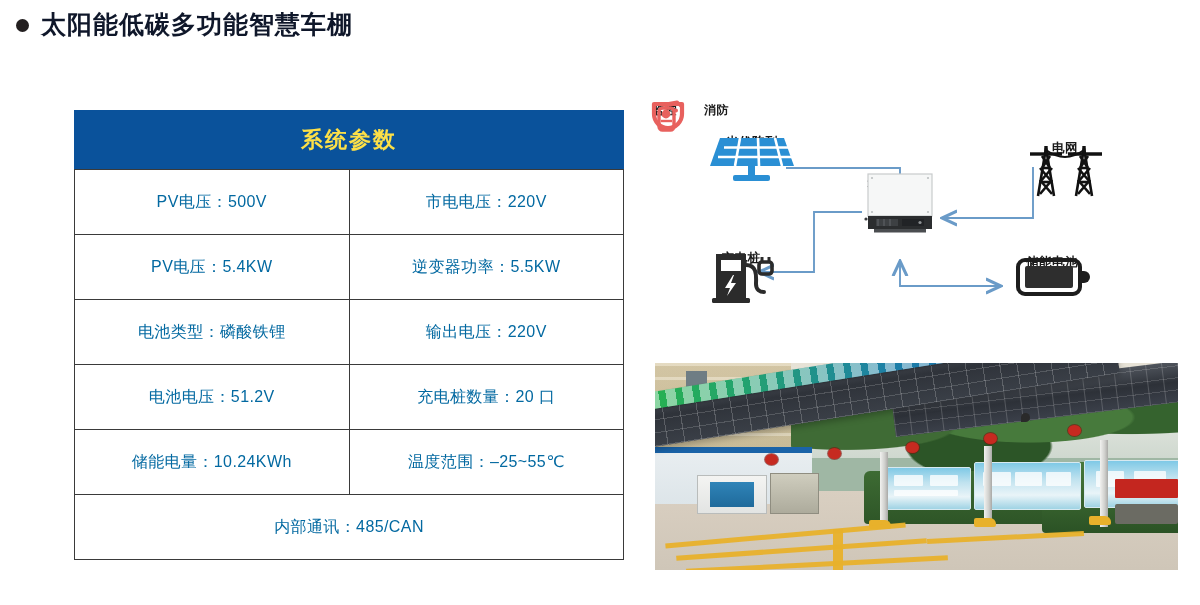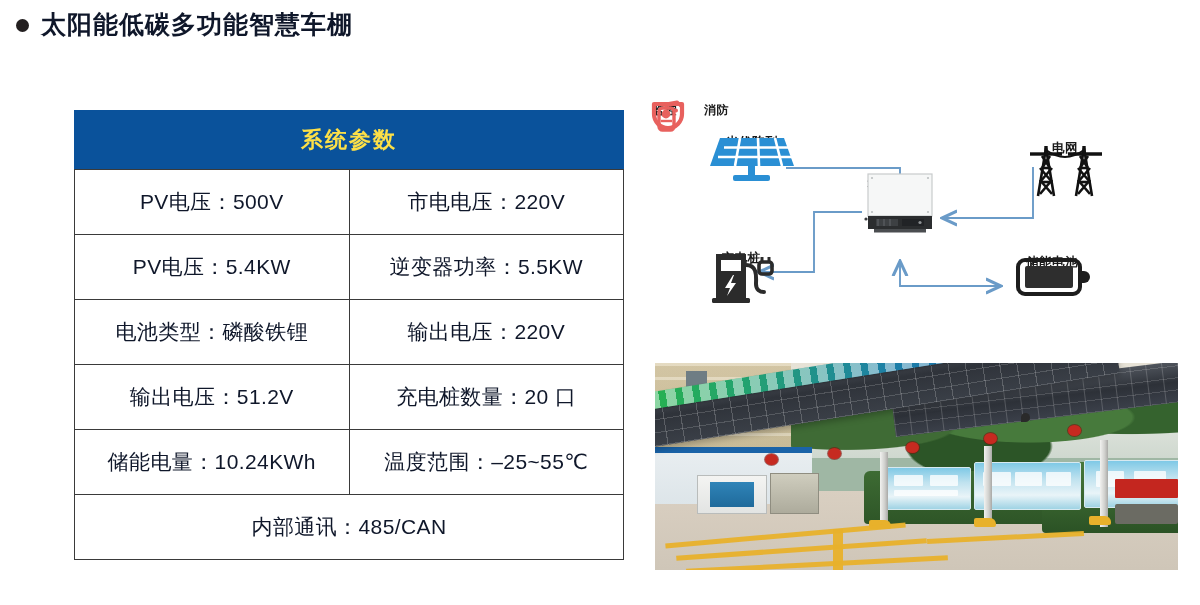--- a/index.html
+++ b/index.html
@@ -32,23 +32,23 @@
     width:550px;
     border-collapse:collapse;
     table-layout:fixed;
     background:#fff;
     box-shadow:0 0 0 0 transparent;
   }
   .param-table td,.param-table th{
     border:1.6px solid #3a3a3a;
     text-align:center;
     vertical-align:middle;
-    font-size:21px;
+    font-size:16px;
     font-weight:400;
-    color:#0f172a;
+    color:#0369a1;
     padding:0;
     height:64px;
     letter-spacing:.4px;
   }
   .param-table thead th{
     background:#0a529b;
     color:#fde047;
     font-size:22px;
     font-weight:700;
     letter-spacing:2px;
@@ -167,21 +167,21 @@
     </tr>
     <tr>
       <td>PV电压：5.4KW</td>
       <td>逆变器功率：5.5KW</td>
     </tr>
     <tr>
       <td>电池类型：磷酸铁锂</td>
       <td>输出电压：220V</td>
     </tr>
     <tr>
-      <td>输出电压：51.2V</td>
+      <td>电池电压：51.2V</td>
       <td>充电桩数量：20 口</td>
     </tr>
     <tr>
       <td>储能电量：10.24KWh</td>
       <td>温度范围：–25~55℃</td>
     </tr>
     <tr>
       <td colspan="2">内部通讯：485/CAN</td>
     </tr>
   </tbody>

